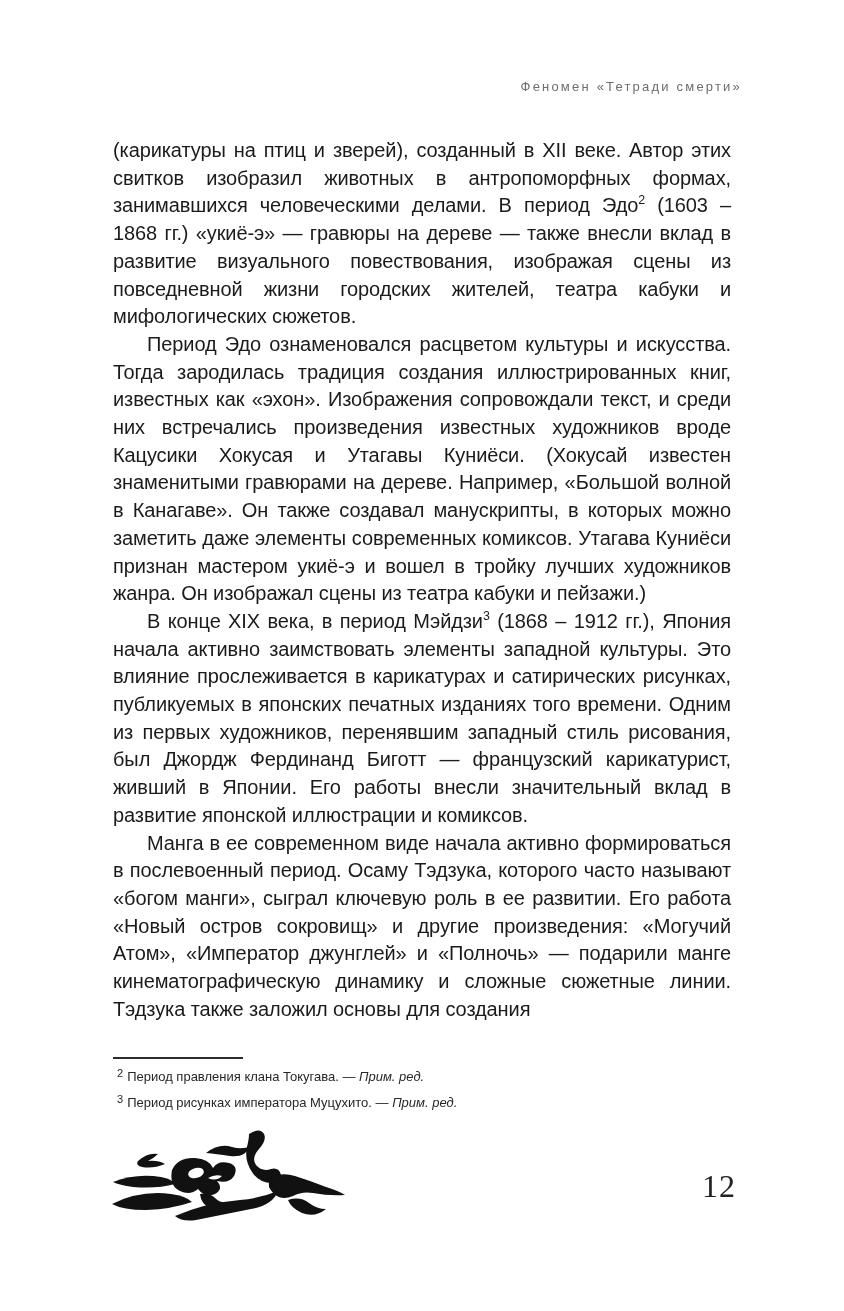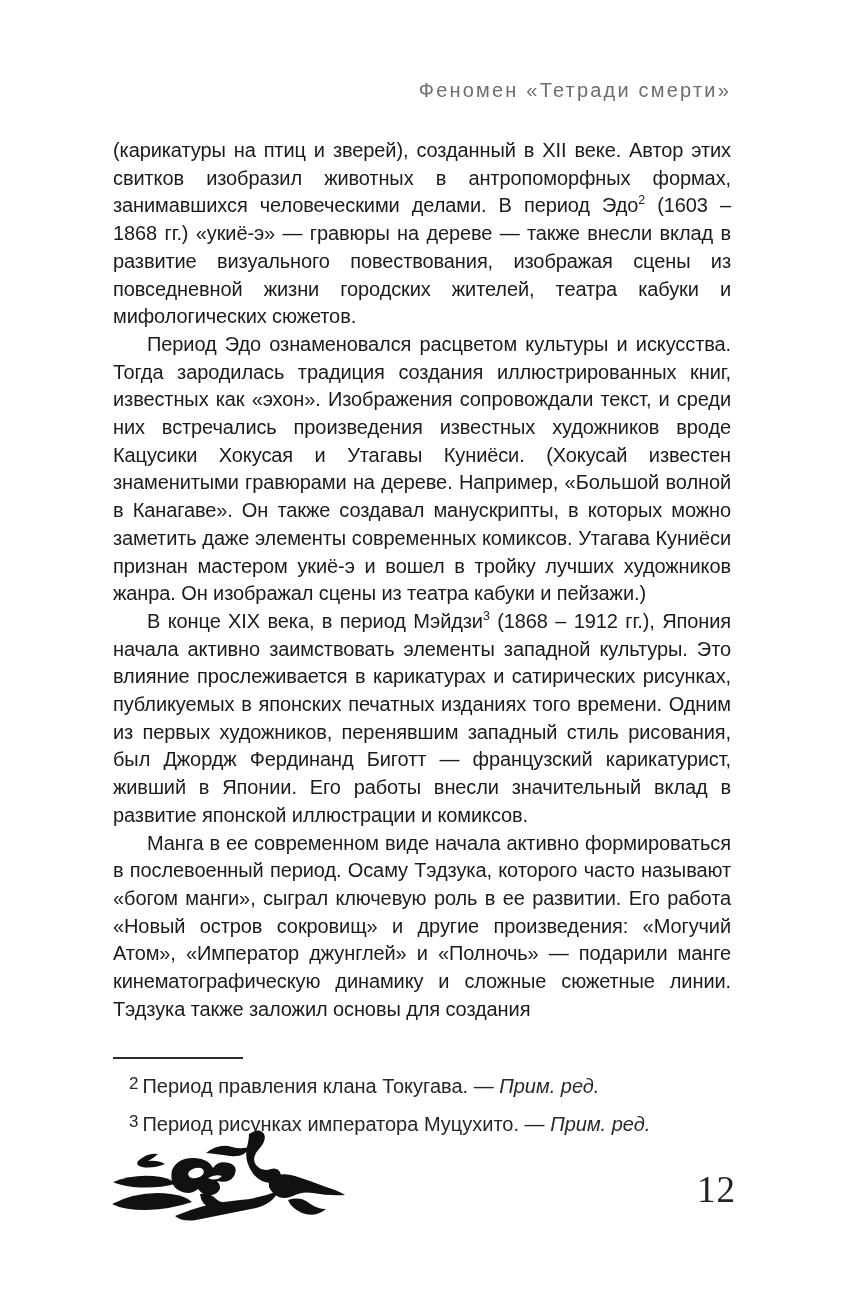--- a/index.html
+++ b/index.html
@@ -11,22 +11,22 @@
     position: relative;
     width: 844px;
     height: 1311px;
     background: #ffffff;
     overflow: hidden;
     font-family: "Liberation Sans", sans-serif;
   }
   .running-header {
     position: absolute;
     top: 79px;
-    right: 113px;
-    font-size: 20px;
+    right: 102px;
+    font-size: 13px;
     letter-spacing: 2.2px;
     color: #6d6d6d;
     white-space: nowrap;
   }
   .body-text {
     position: absolute;
     left: 113px;
     top: 137px;
     width: 618px;
     color: #1b1b1b;
@@ -53,23 +53,23 @@
     width: 618px;
     color: #272727;
   }
   .footnote-rule {
     width: 130px;
     height: 0;
     border-top: 2px solid #2b2b2b;
     margin-bottom: 7px;
   }
   .footnote {
-    font-size: 20px;
+    font-size: 13px;
     line-height: 22px;
-    margin: 16px;
+    margin: 4px;
   }
   .footnote .fn-marker {
     font-size: 0.85em;
     line-height: 0;
     vertical-align: 4px;
     padding-right: 4px;
   }
   .footnote .ital {
     font-style: italic;
   }
@@ -78,21 +78,21 @@
     left: 112px;
     top: 1130px;
     width: 235px;
     height: 96px;
   }
   .page-number {
     position: absolute;
     right: 108px;
     top: 1168px;
     font-family: "Liberation Serif", serif;
-    font-size: 37px;
+    font-size: 32px;
     color: #222222;
     letter-spacing: 1px;
   }
 </style>
 </head>
 <body>
 
 <div class="page">
 
   <div class="running-header">Феномен «Тетради смерти»</div>

